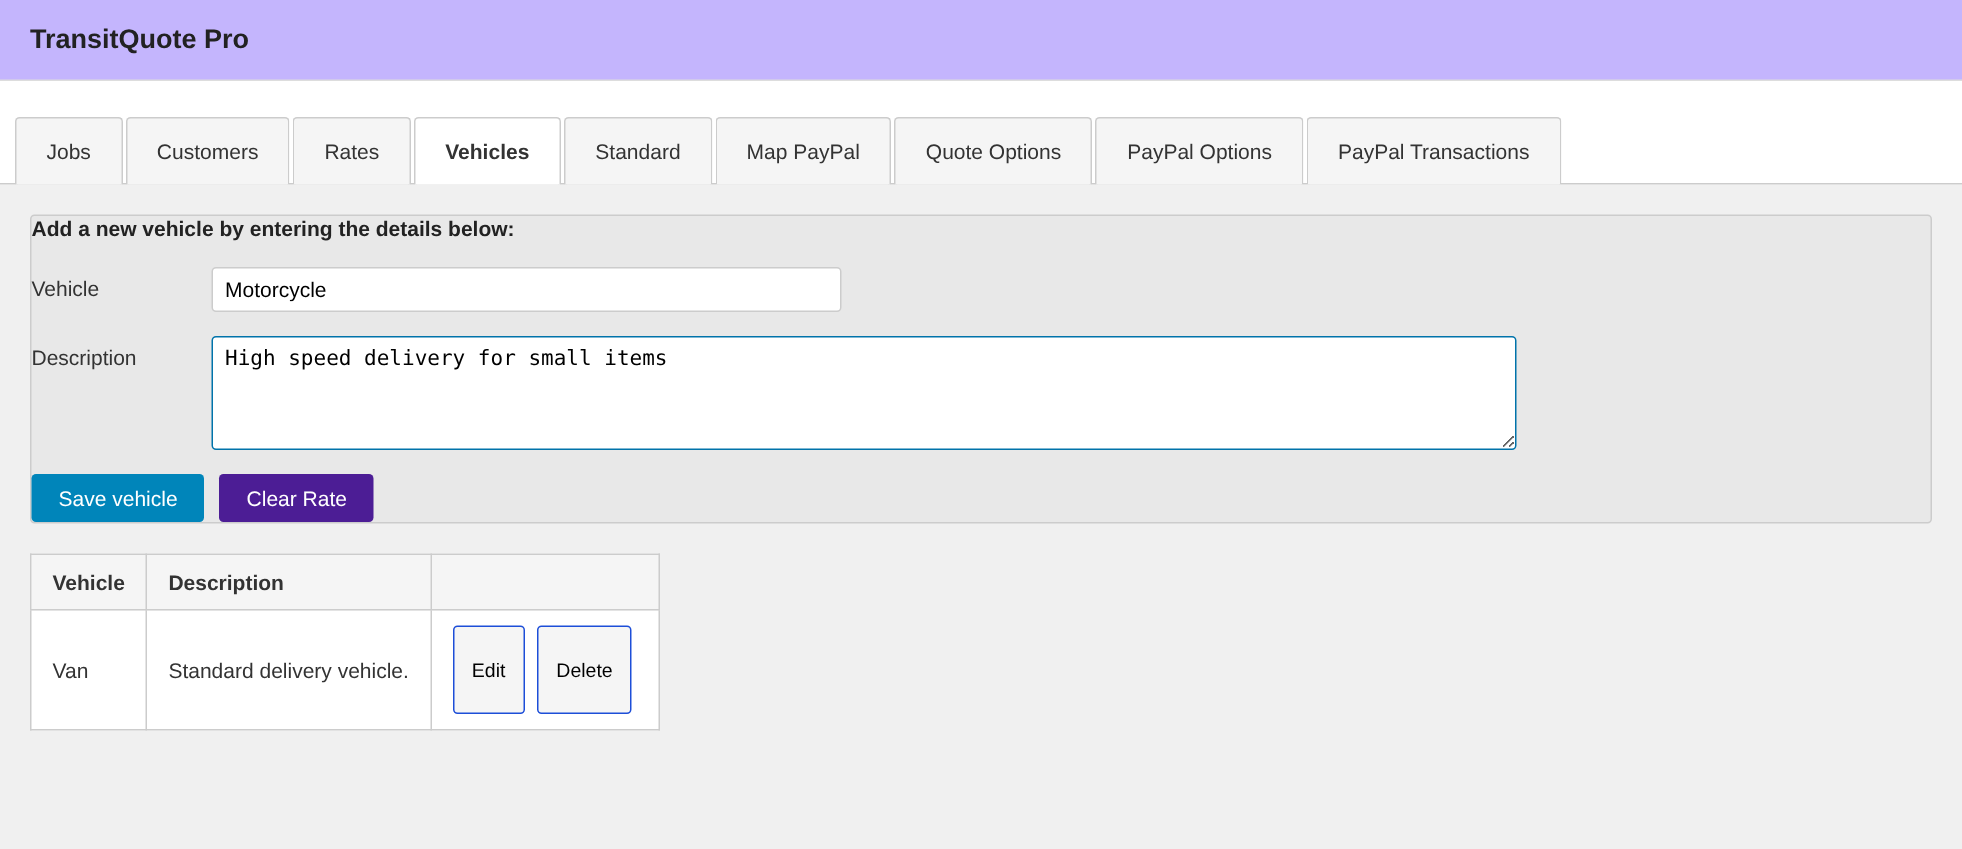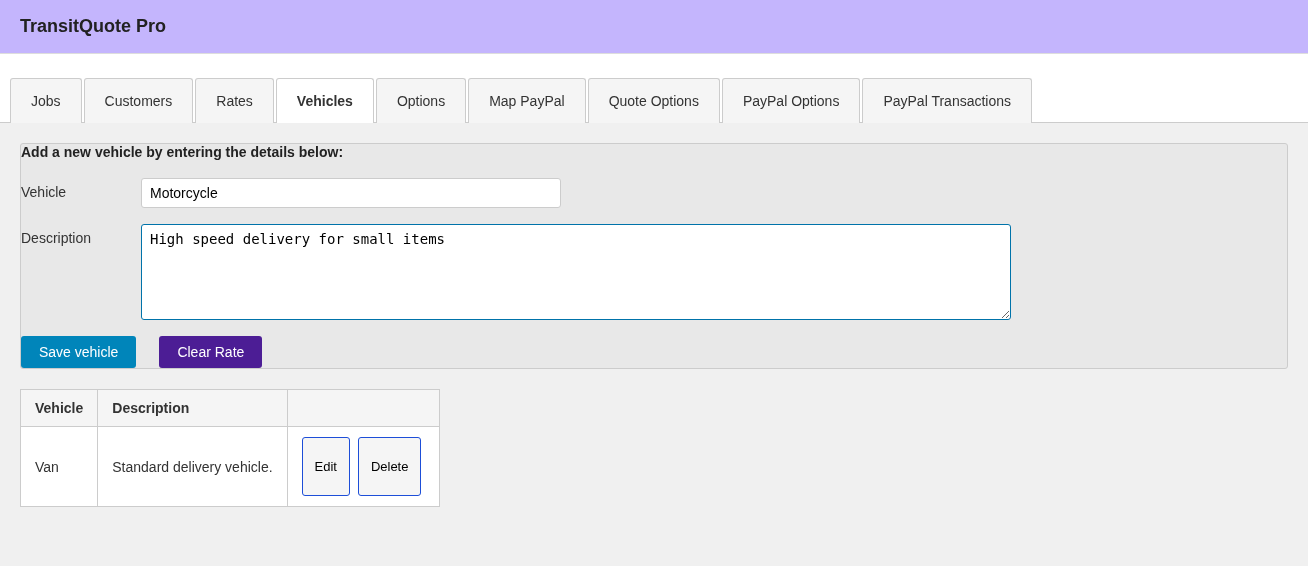--- a/index.html
+++ b/index.html
@@ -77,32 +77,32 @@
       width: 420px;
       padding: 6px 8px;
       border: 1px solid #ccc;
       border-radius: 3px;
       font-size: 14px;
       background: #fff;
       outline: none;
     }
     .form-textarea {
       width: 870px;
-      height: 96px;
+      height: 76px;
       padding: 6px 8px;
       border: 1px solid #0073aa;
       border-radius: 3px;
       font-size: 14px;
       background: #fff;
       outline: none;
       resize: vertical;
     }
     .button-row {
       display: flex;
-      gap: 23px;
+      gap: 10px;
       margin-top: 4px;
     }
     .btn-primary {
       background: #0085ba;
       color: #fff;
       border: none;
       padding: 8px 18px;
       border-radius: 3px;
       font-size: 14px;
       cursor: pointer;
@@ -152,21 +152,21 @@
 
 <div class="app-header">
   <span class="app-title">TransitQuote Pro</span>
 </div>
 
 <div class="tabs-bar">
   <div class="tab">Jobs</div>
   <div class="tab">Customers</div>
   <div class="tab">Rates</div>
   <div class="tab active">Vehicles</div>
-  <div class="tab">Options</div>
+  <div class="tab">Standard</div>
   <div class="tab">Map PayPal</div>
   <div class="tab">Quote Options</div>
   <div class="tab">PayPal Options</div>
   <div class="tab">PayPal Transactions</div>
 </div>
 
 <div class="main-content">
 
   <div class="form-panel">
     <div class="panel-title">Add a new vehicle by entering the details below:</div>

